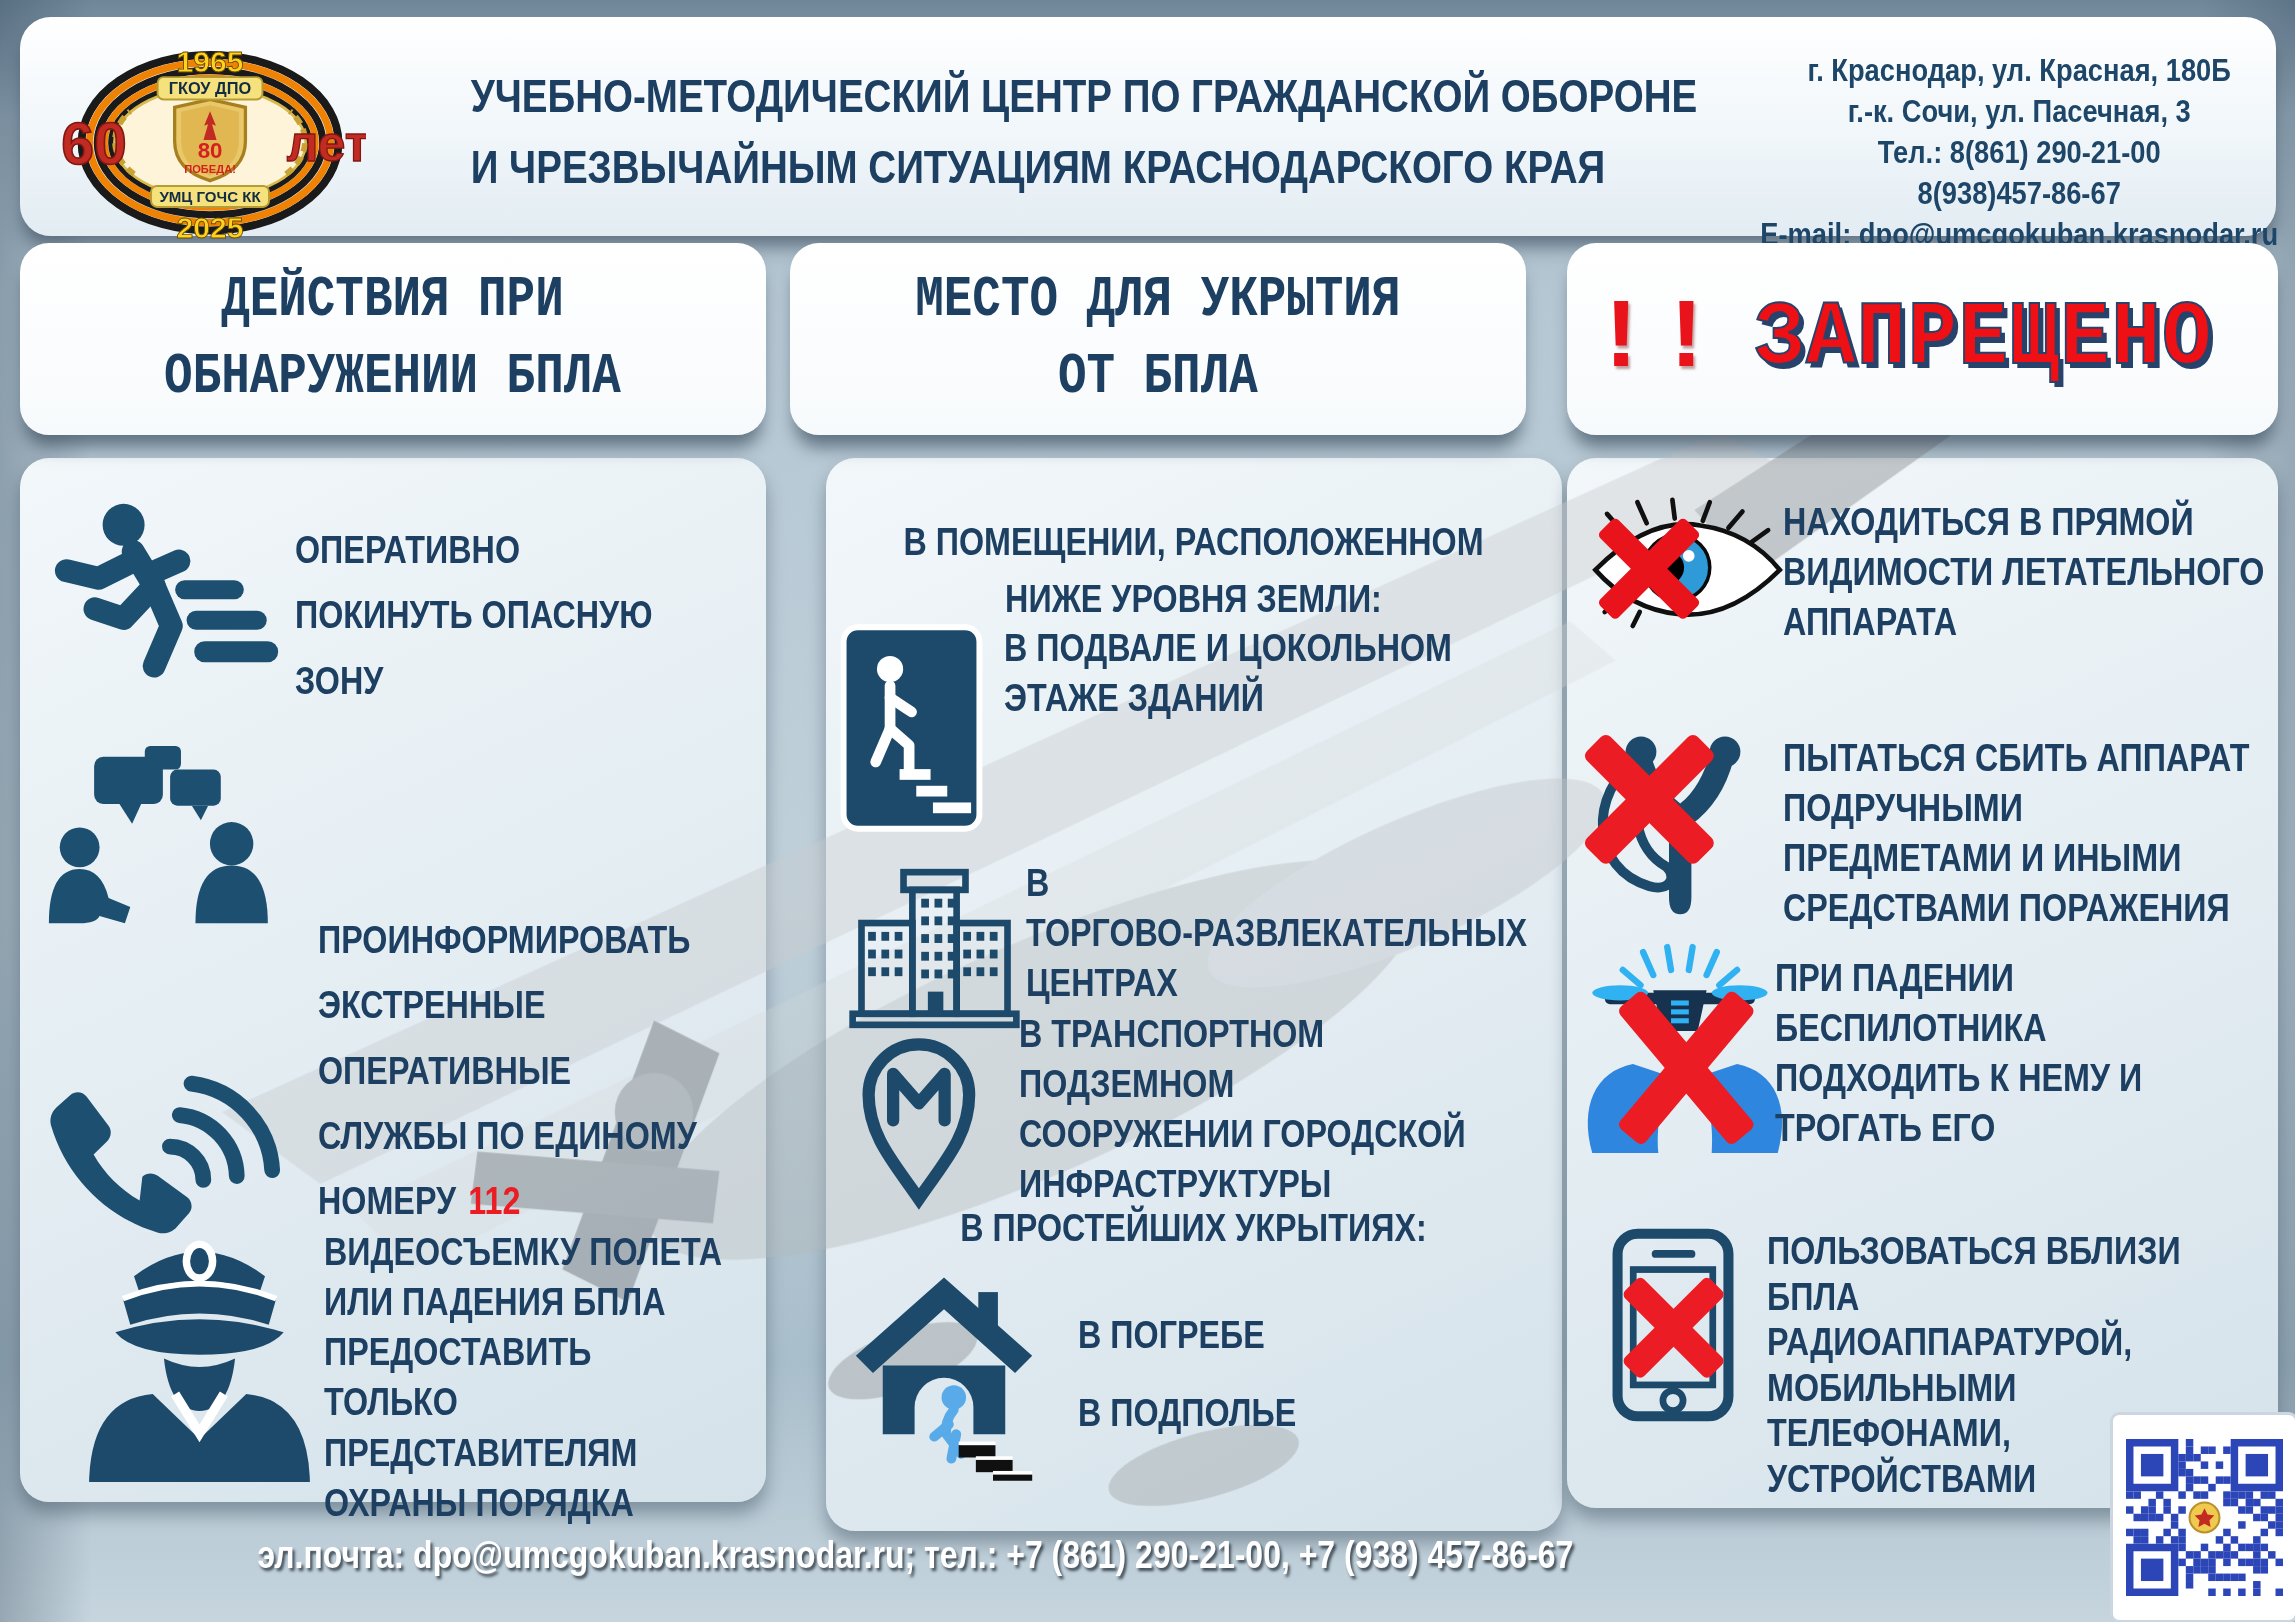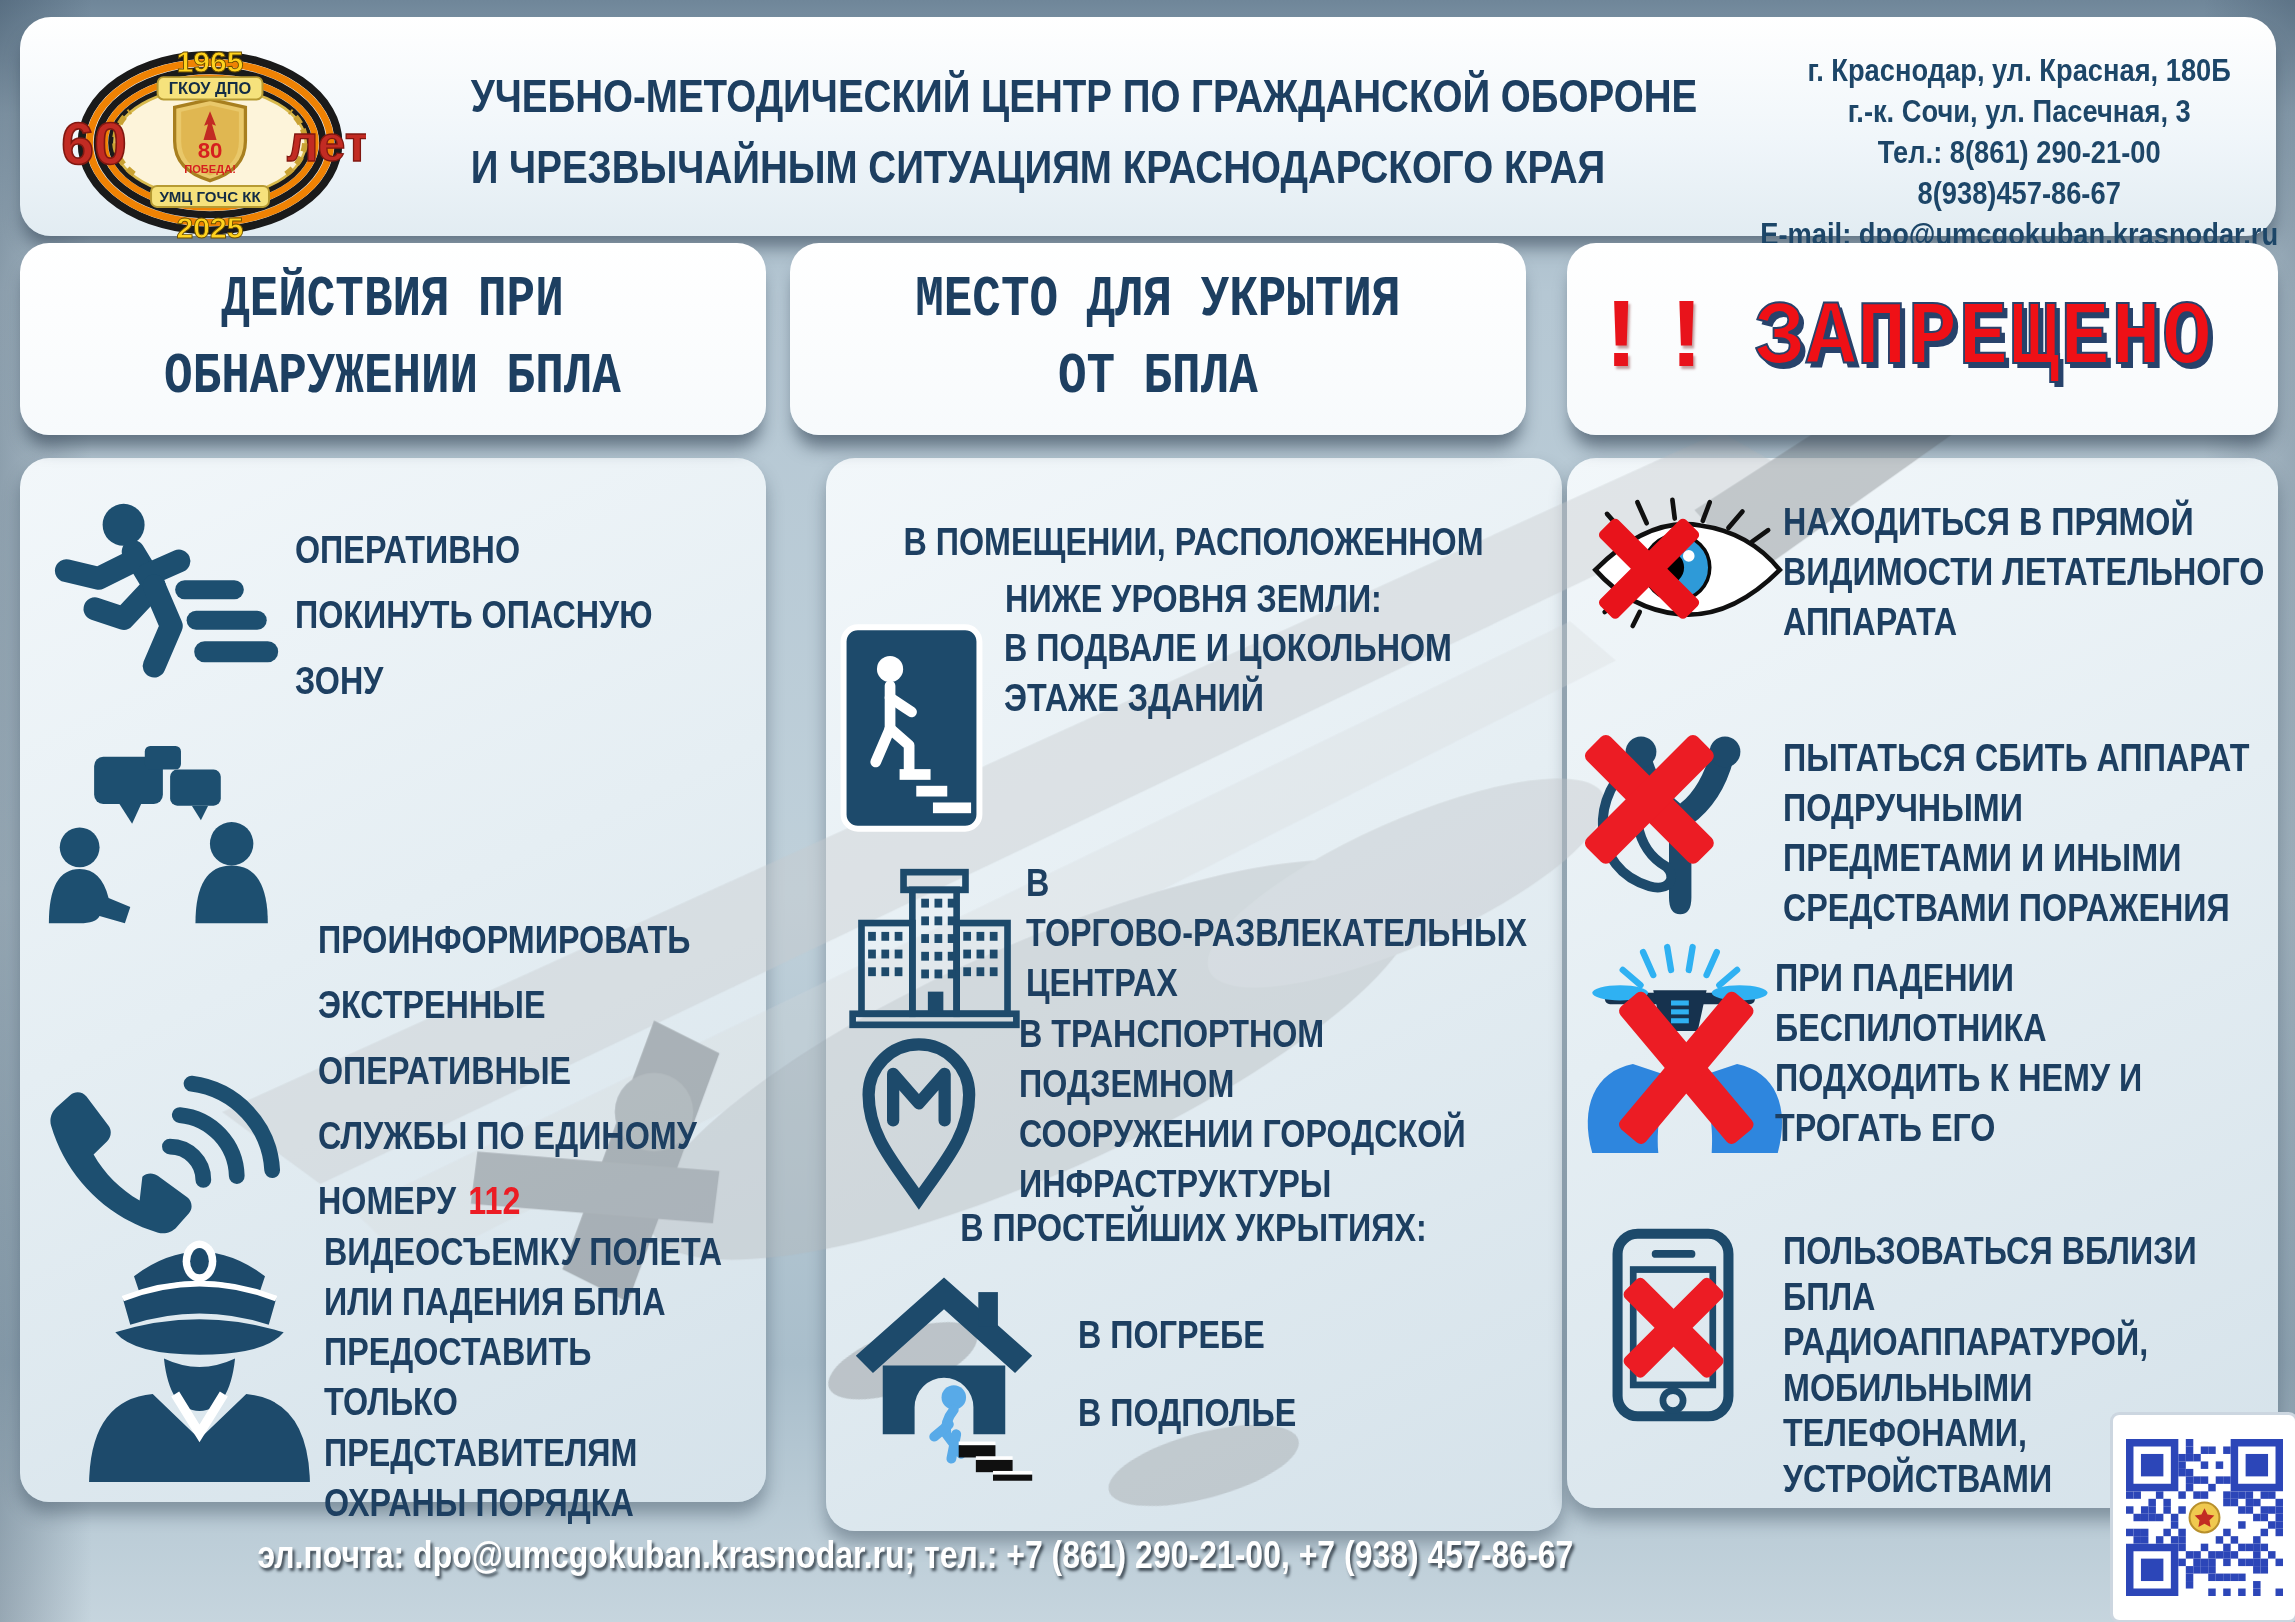--- a/index.html
+++ b/index.html
@@ -508,21 +508,21 @@
     <svg class="icon" style="left:29.4px;top:769px;width:154px;height:196px" viewBox="0 0 115 175">
       <rect x="8" y="6" width="99" height="163" rx="18" fill="none" stroke="#1d4a6b" stroke-width="9"></rect>
       <line x1="42" y1="24" x2="74" y2="24" stroke="#1d4a6b" stroke-width="7" stroke-linecap="round"></line>
       <rect x="22" y="38" width="71" height="103" fill="none" stroke="#1d4a6b" stroke-width="6"></rect>
       <circle cx="57.5" cy="155" r="9" fill="none" stroke="#1d4a6b" stroke-width="6"></circle>
       <g fill="#ec1c24">
         <rect x="4" y="78" width="108" height="24" rx="5" transform="rotate(45 58 90)"></rect>
         <rect x="4" y="78" width="108" height="24" rx="5" transform="rotate(-45 58 90)"></rect>
       </g>
     </svg>
-    <div class="item-text fs58 lh-xtight" style="left:216px;top:771px;width:484px">
+    <div class="item-text fs58 lh-xtight" style="left:200px;top:771px;width:484px">
       <div class="cx">
           <div class="lines">
             <div>ПОЛЬЗОВАТЬСЯ ВБЛИЗИ</div>
             <div>БПЛА</div>
             <div>РАДИОАППАРАТУРОЙ,</div>
             <div>МОБИЛЬНЫМИ</div>
             <div>ТЕЛЕФОНАМИ,</div>
             <div>УСТРОЙСТВАМИ</div>
           </div>
         </div>

